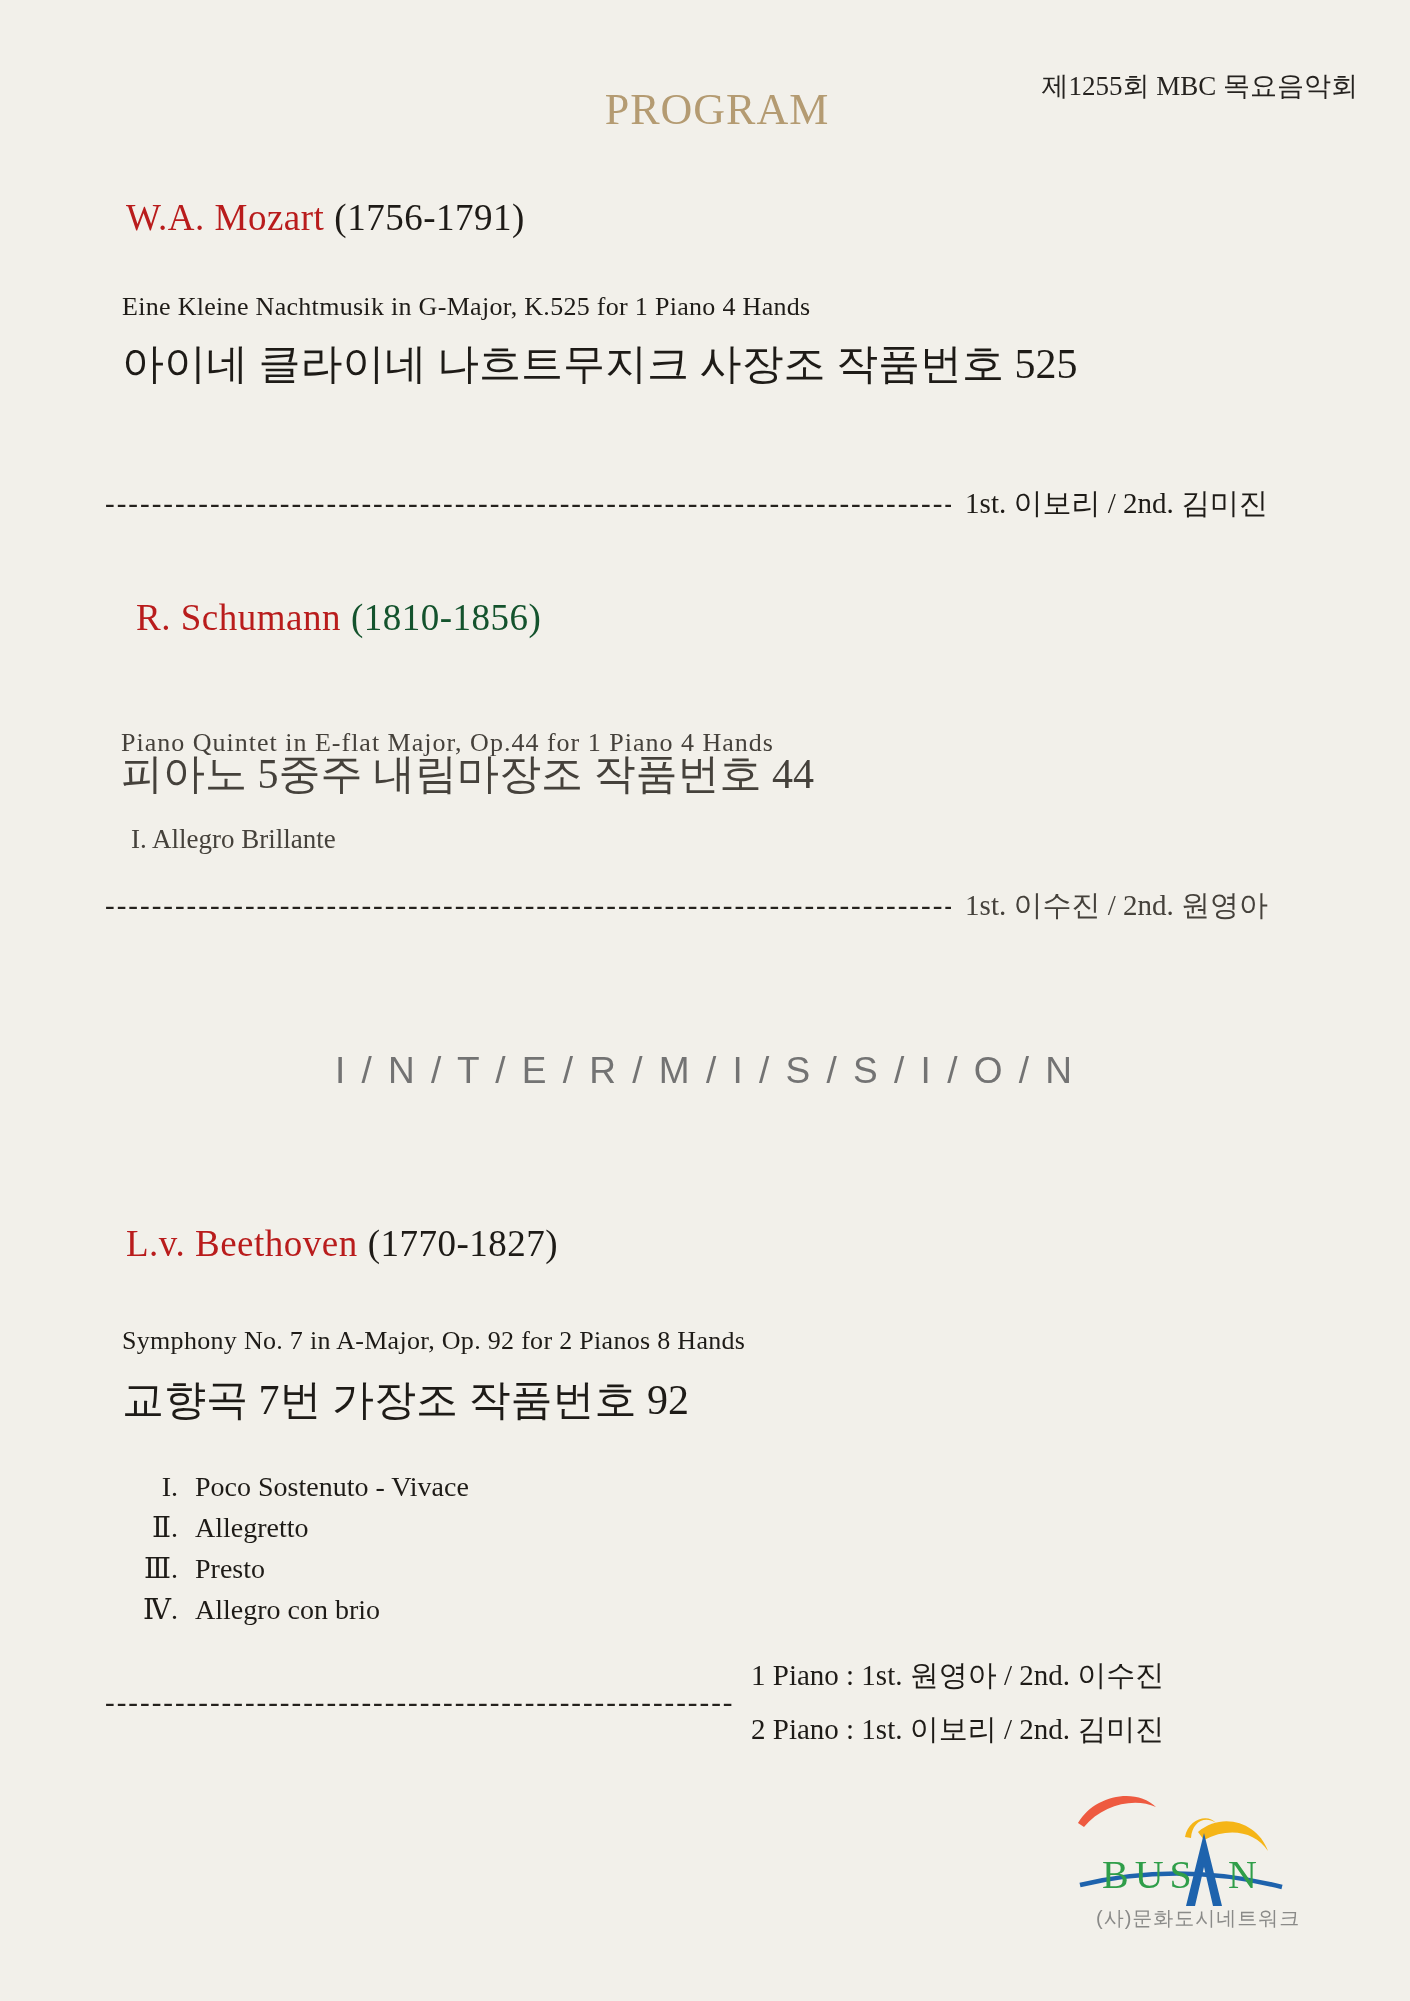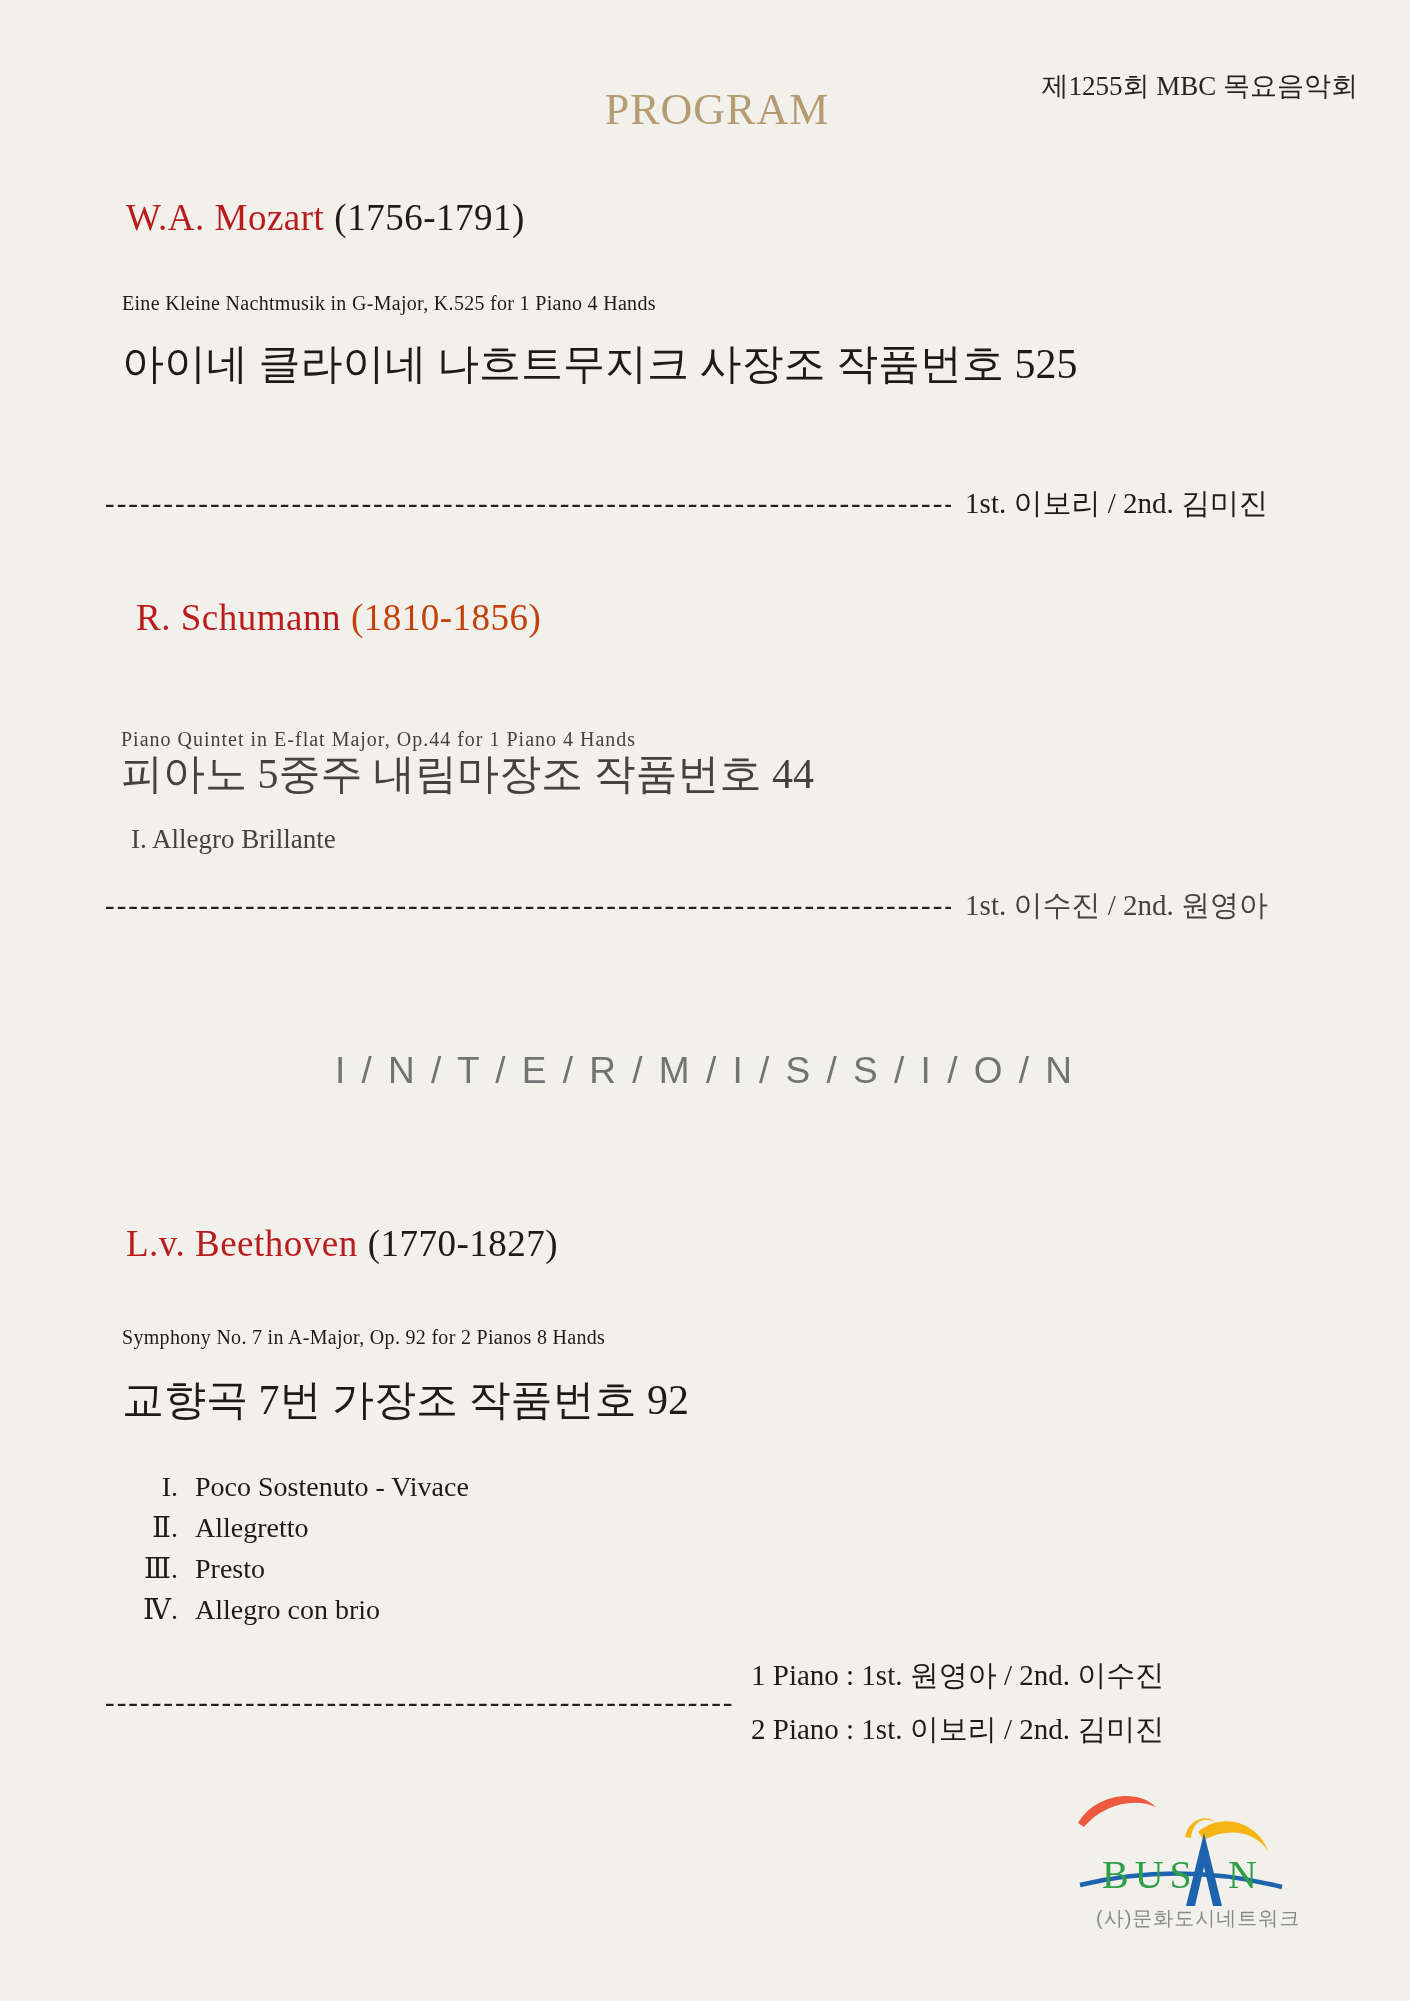--- a/index.html
+++ b/index.html
@@ -24,37 +24,37 @@
   .event-label{
     top:68px;right:52px;
     font-size:27px;
     color:#262320;
   }
   
   .composer-line{font-size:37px;letter-spacing:0.5px;}
   .composer-name{color:#b91c1c;}
   .composer-years{color:#1e1b17;margin-left:10px;}
   
-  .piece-en{font-size:20px;letter-spacing:0.3px;text-align:center;}
+  .piece-en{font-size:26px;letter-spacing:0.3px;text-align:center;}
   .piece-ko{font-size:42px;text-align:center;}
   .movements-inline{font-size:27px;white-space:pre-wrap;}
   
   .perf-line{
     display:flex;align-items:baseline;
     left:105px;width:1163px;
     font-size:29px;
   }
   .dash-leader{
     flex:1;overflow:hidden;white-space:nowrap;
     letter-spacing:2px;color:#24211d;
   }
   .perf-text{white-space:nowrap;margin-left:14px;}
   
   .light{color:#45413b;}
-  .light .composer-years{color:#c2410c;}
+  .light .composer-years{color:#14532d;}
   
   .intermission{
     top:1050px;left:0;width:100%;
     text-align:center;
     font-family:"Liberation Sans","DejaVu Sans",sans-serif;
     font-size:37px;letter-spacing:3px;
     color:#737373;
   }
   
   .movement-list{left:105px;top:1466px;font-size:28px;}

